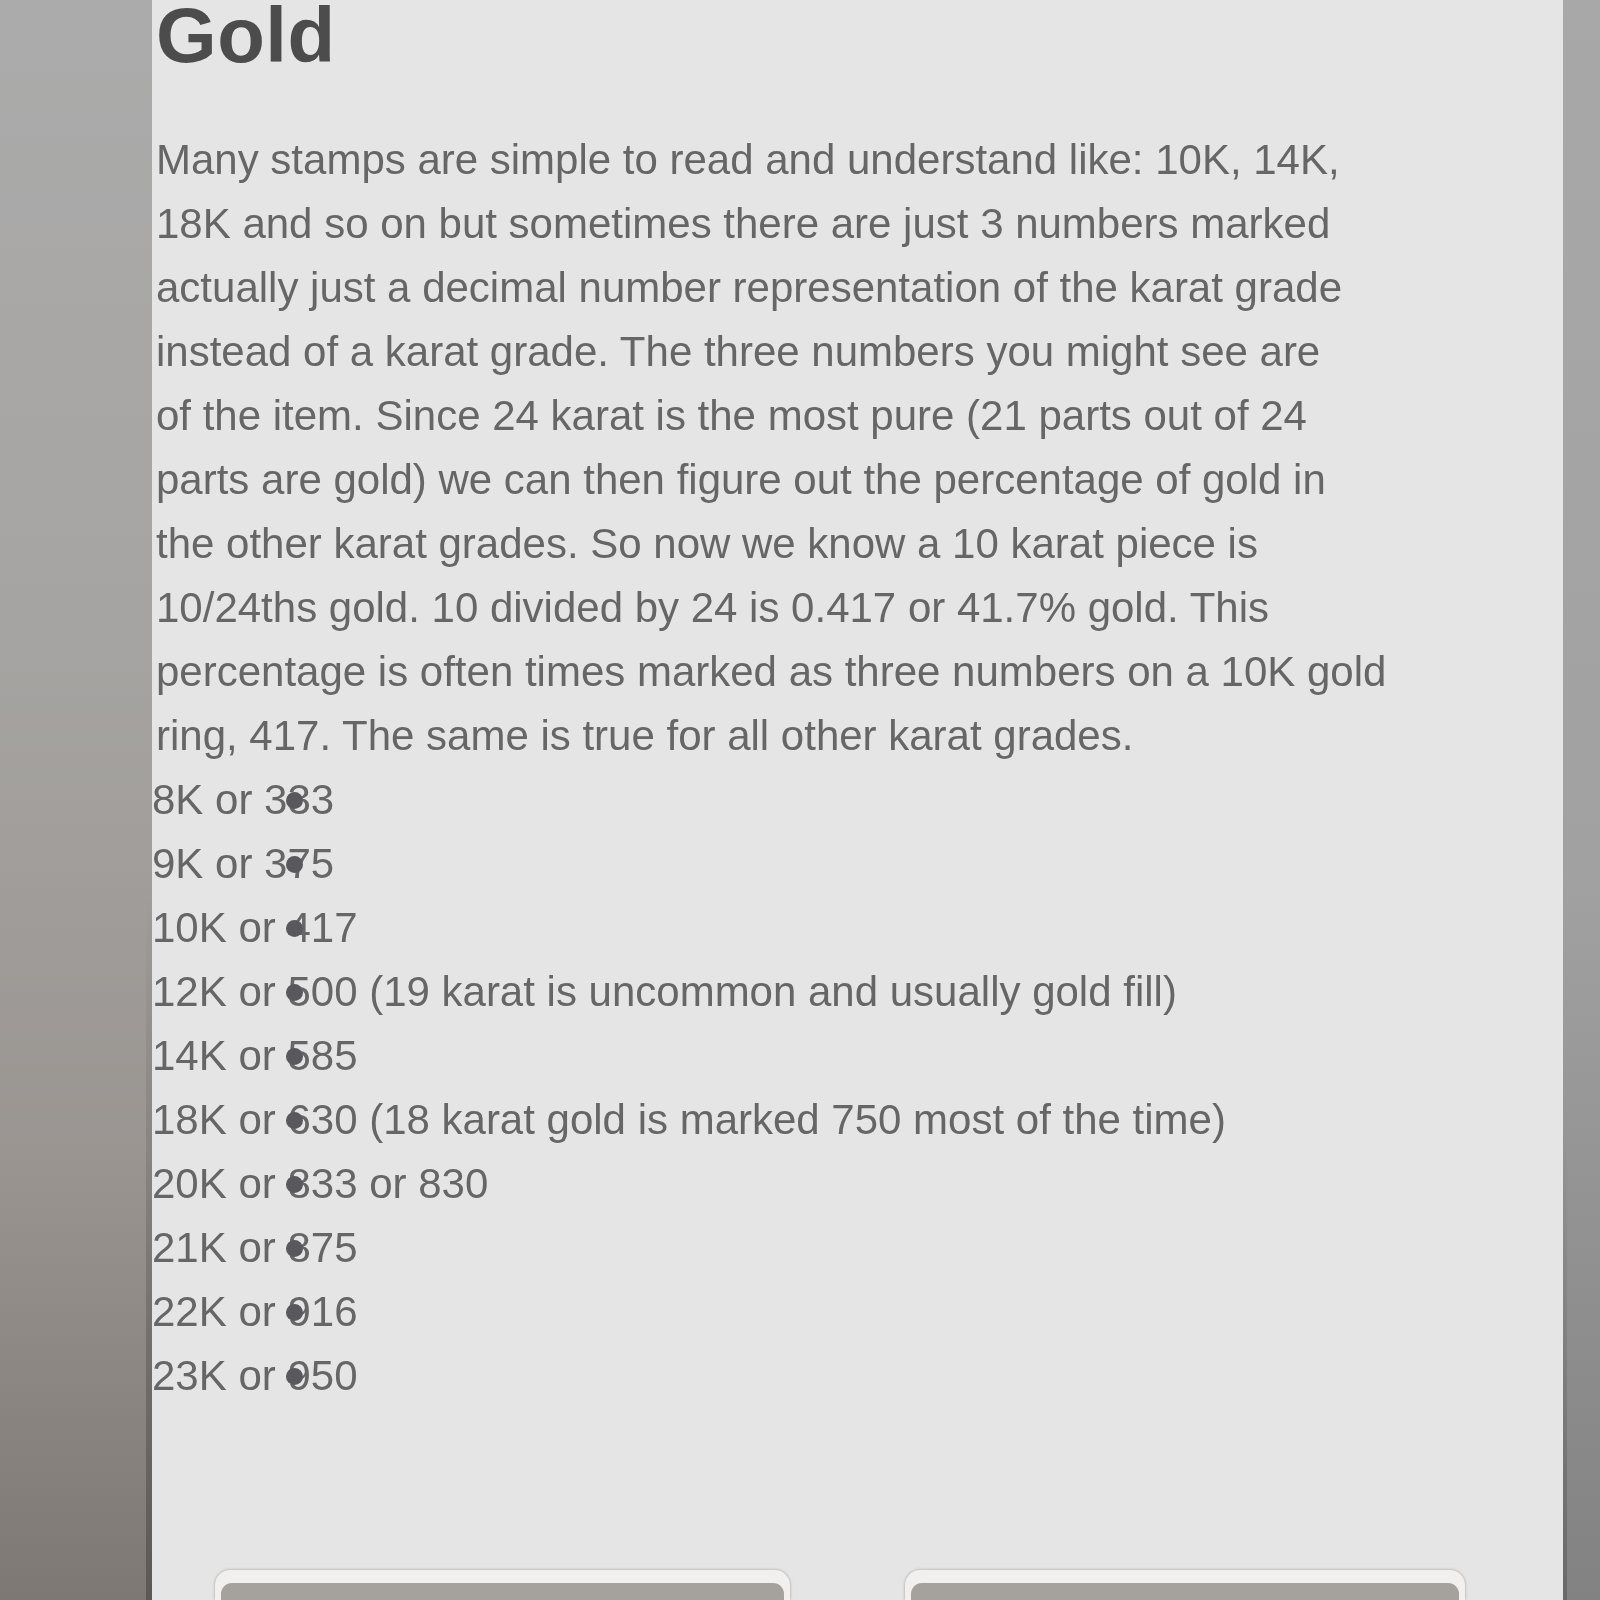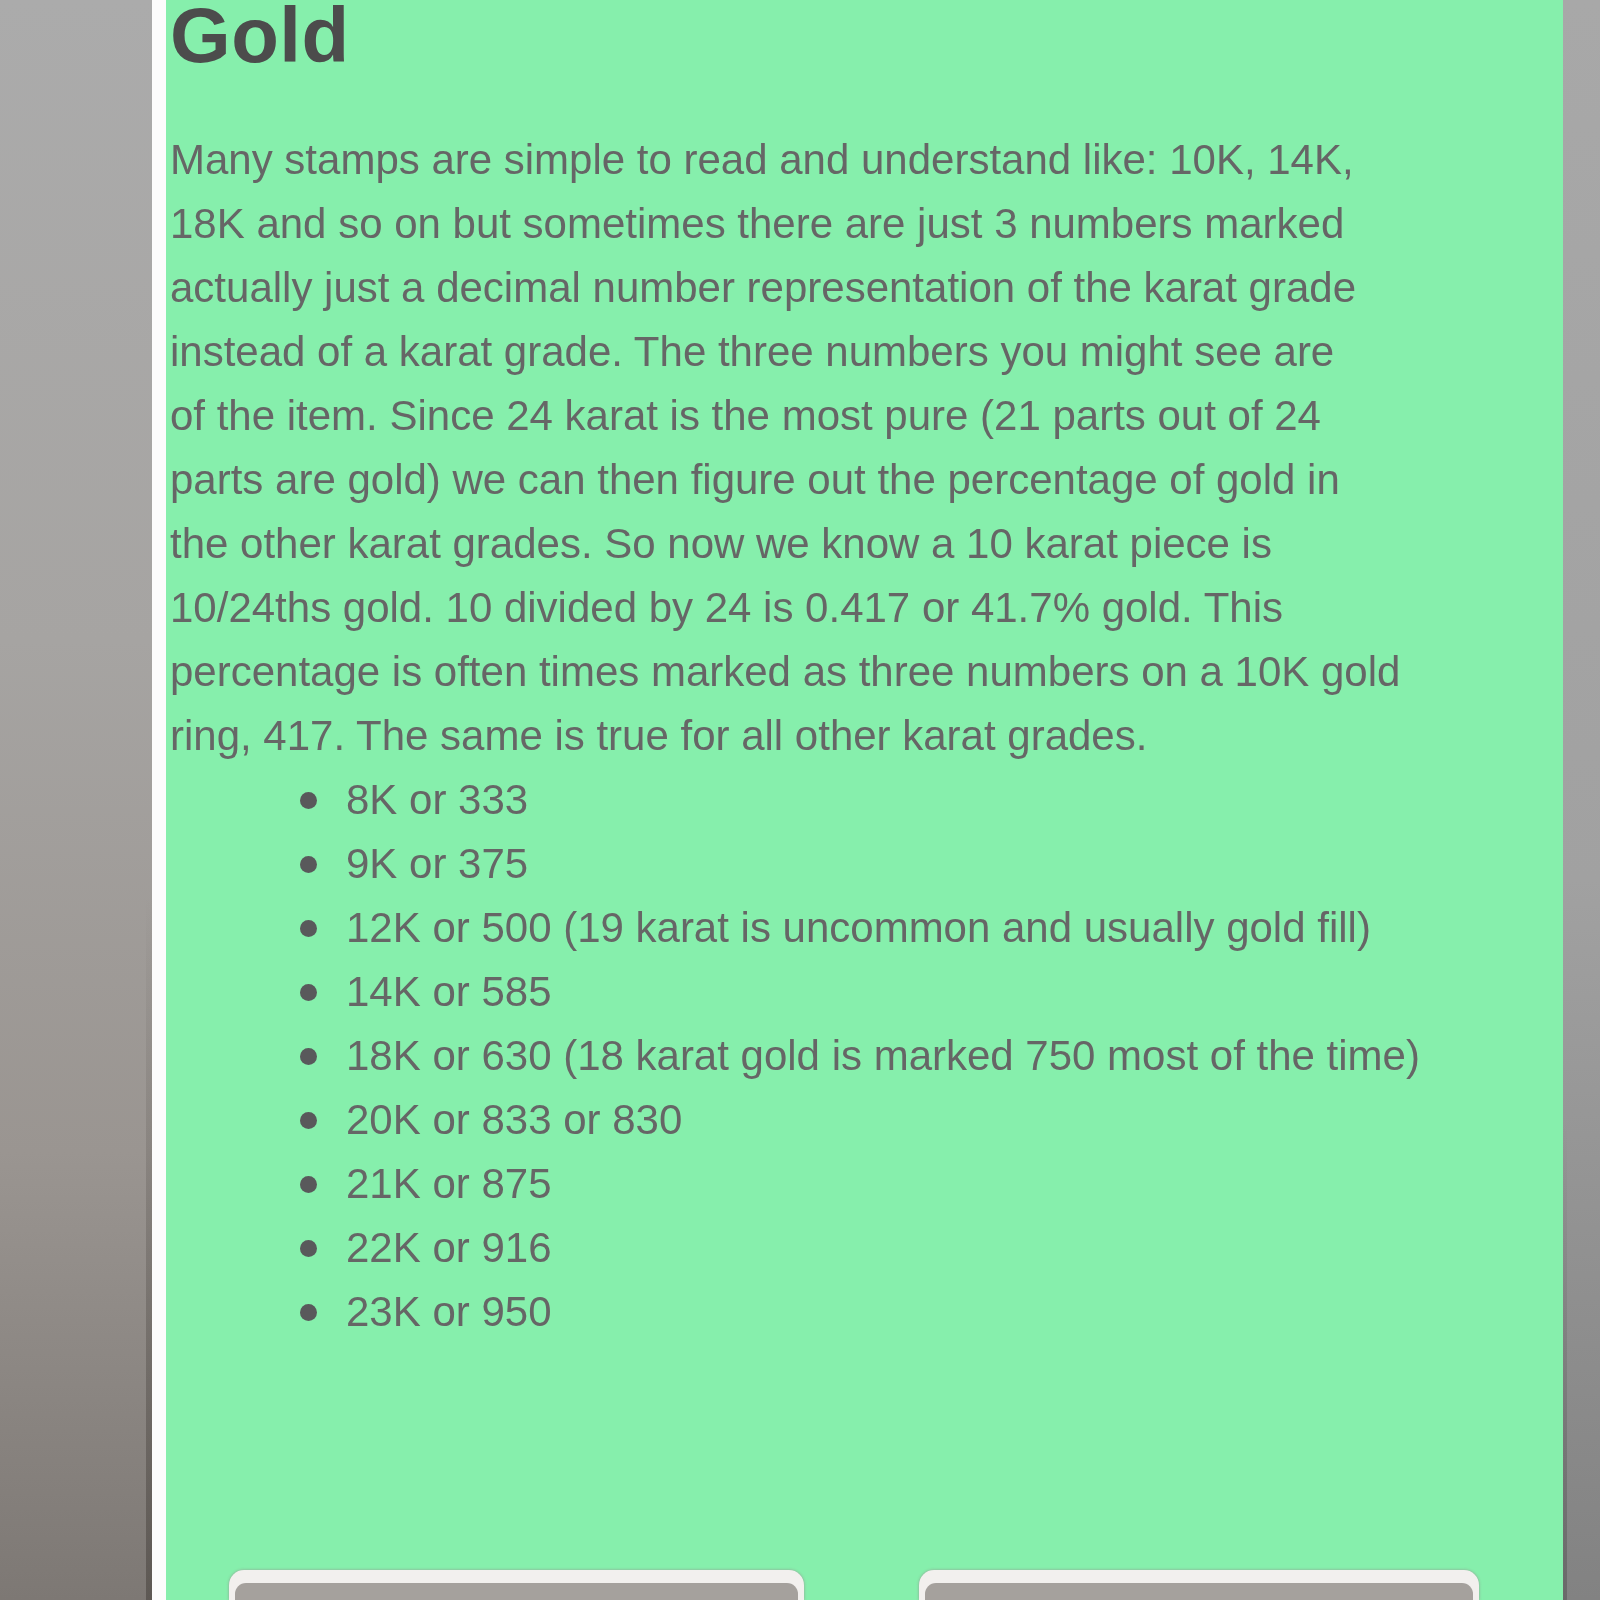--- a/index.html
+++ b/index.html
@@ -24,40 +24,40 @@
     background: linear-gradient(180deg, #a8a8a8 0%, #a1a1a1 55%, #828282 100%);
   }
   .margin-right::before {
     content: ""; position: absolute; left: 0; top: 70%; bottom: 0; width: 4px;
     background: linear-gradient(to bottom, rgba(60,60,60,0), rgba(60,60,60,0.35));
   }
 
   
   .content {
     position: absolute; left: 152px; top: 0; width: 1411px; height: 1600px;
-    background: #86efac; overflow: hidden; margin-left: 14px;
+    background: #e5e5e5; overflow: hidden;
   }
 
   h1.page-title {
     margin: 0; padding: 0 0 0 4px; height: 86px;
     font-size: 78px; line-height: 70px; font-weight: 700;
     color: #4c4c4c; letter-spacing: 0.5px;
   }
 
   .para { margin-top: 42px; padding-left: 4px; }
   .para-line {
     font-size: 42px; line-height: 64px; color: #666666;
     white-space: pre;
   }
 
   ul.karat-list {
     margin: 0; padding: 0; list-style: none; max-width: 1318px;
   }
   ul.karat-list li {
-    position: relative; padding-left: 180px;
+    position: relative; 
     font-size: 42px; line-height: 64px; color: #666666;
   }
   ul.karat-list li::before {
     content: ""; position: absolute; left: 134px; top: 24px;
     width: 17px; height: 17px; border-radius: 50%; background: #59595b;
   }
 
   
   .btn-outer {
     position: absolute; bottom: 0; height: 30px;
@@ -93,20 +93,21 @@
         <div class="para-line">parts are gold) we can then figure out the percentage of gold in</div>
         <div class="para-line">the other karat grades. So now we know a 10 karat piece is</div>
         <div class="para-line">10/24ths gold. 10 divided by 24 is 0.417 or 41.7% gold. This</div>
         <div class="para-line">percentage is often times marked as three numbers on a 10K gold</div>
         <div class="para-line">ring, 417. The same is true for all other karat grades.</div>
       </div>
 
     <ul class="karat-list">
         <li class="karat-item">8K or 333</li>
         <li class="karat-item">9K or 375</li>
+        <li class="karat-item">10K or 417</li>
         <li class="karat-item">12K or 500 (19 karat is uncommon and usually gold fill)</li>
         <li class="karat-item">14K or 585</li>
         <li class="karat-item">18K or 630 (18 karat gold is marked 750 most of the time)</li>
         <li class="karat-item">20K or 833 or 830</li>
         <li class="karat-item">21K or 875</li>
         <li class="karat-item">22K or 916</li>
         <li class="karat-item">23K or 950</li>
       </ul>
 
     <div class="btn-outer btn-left">

